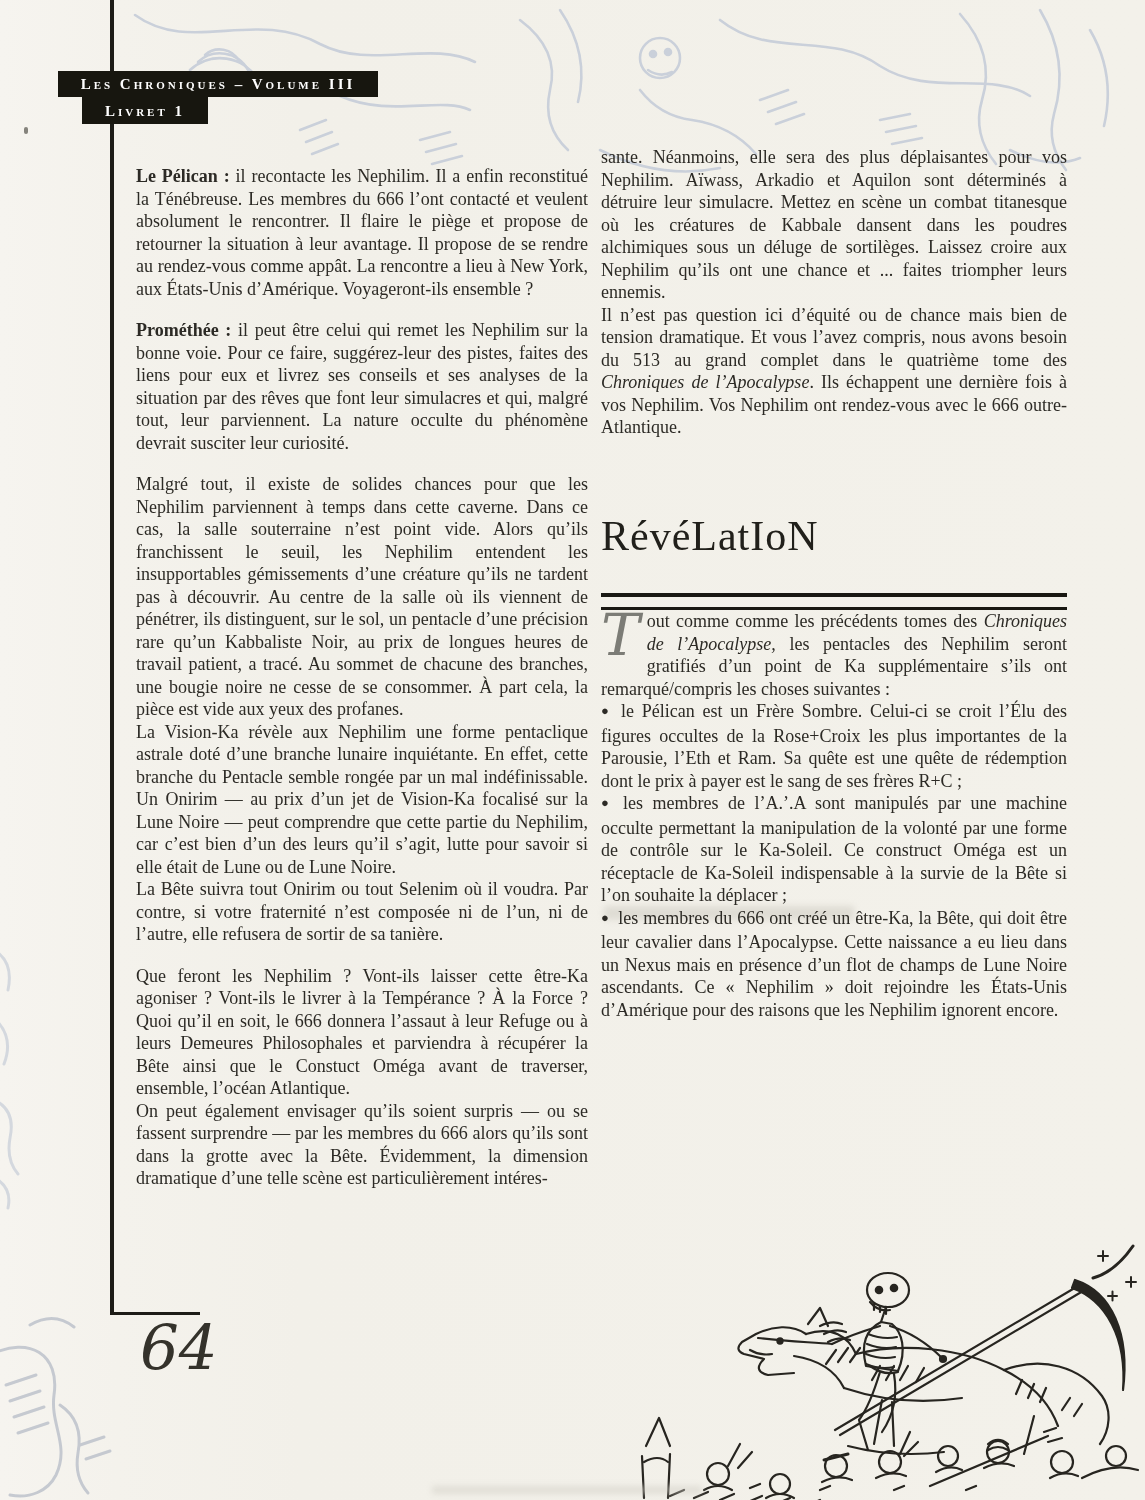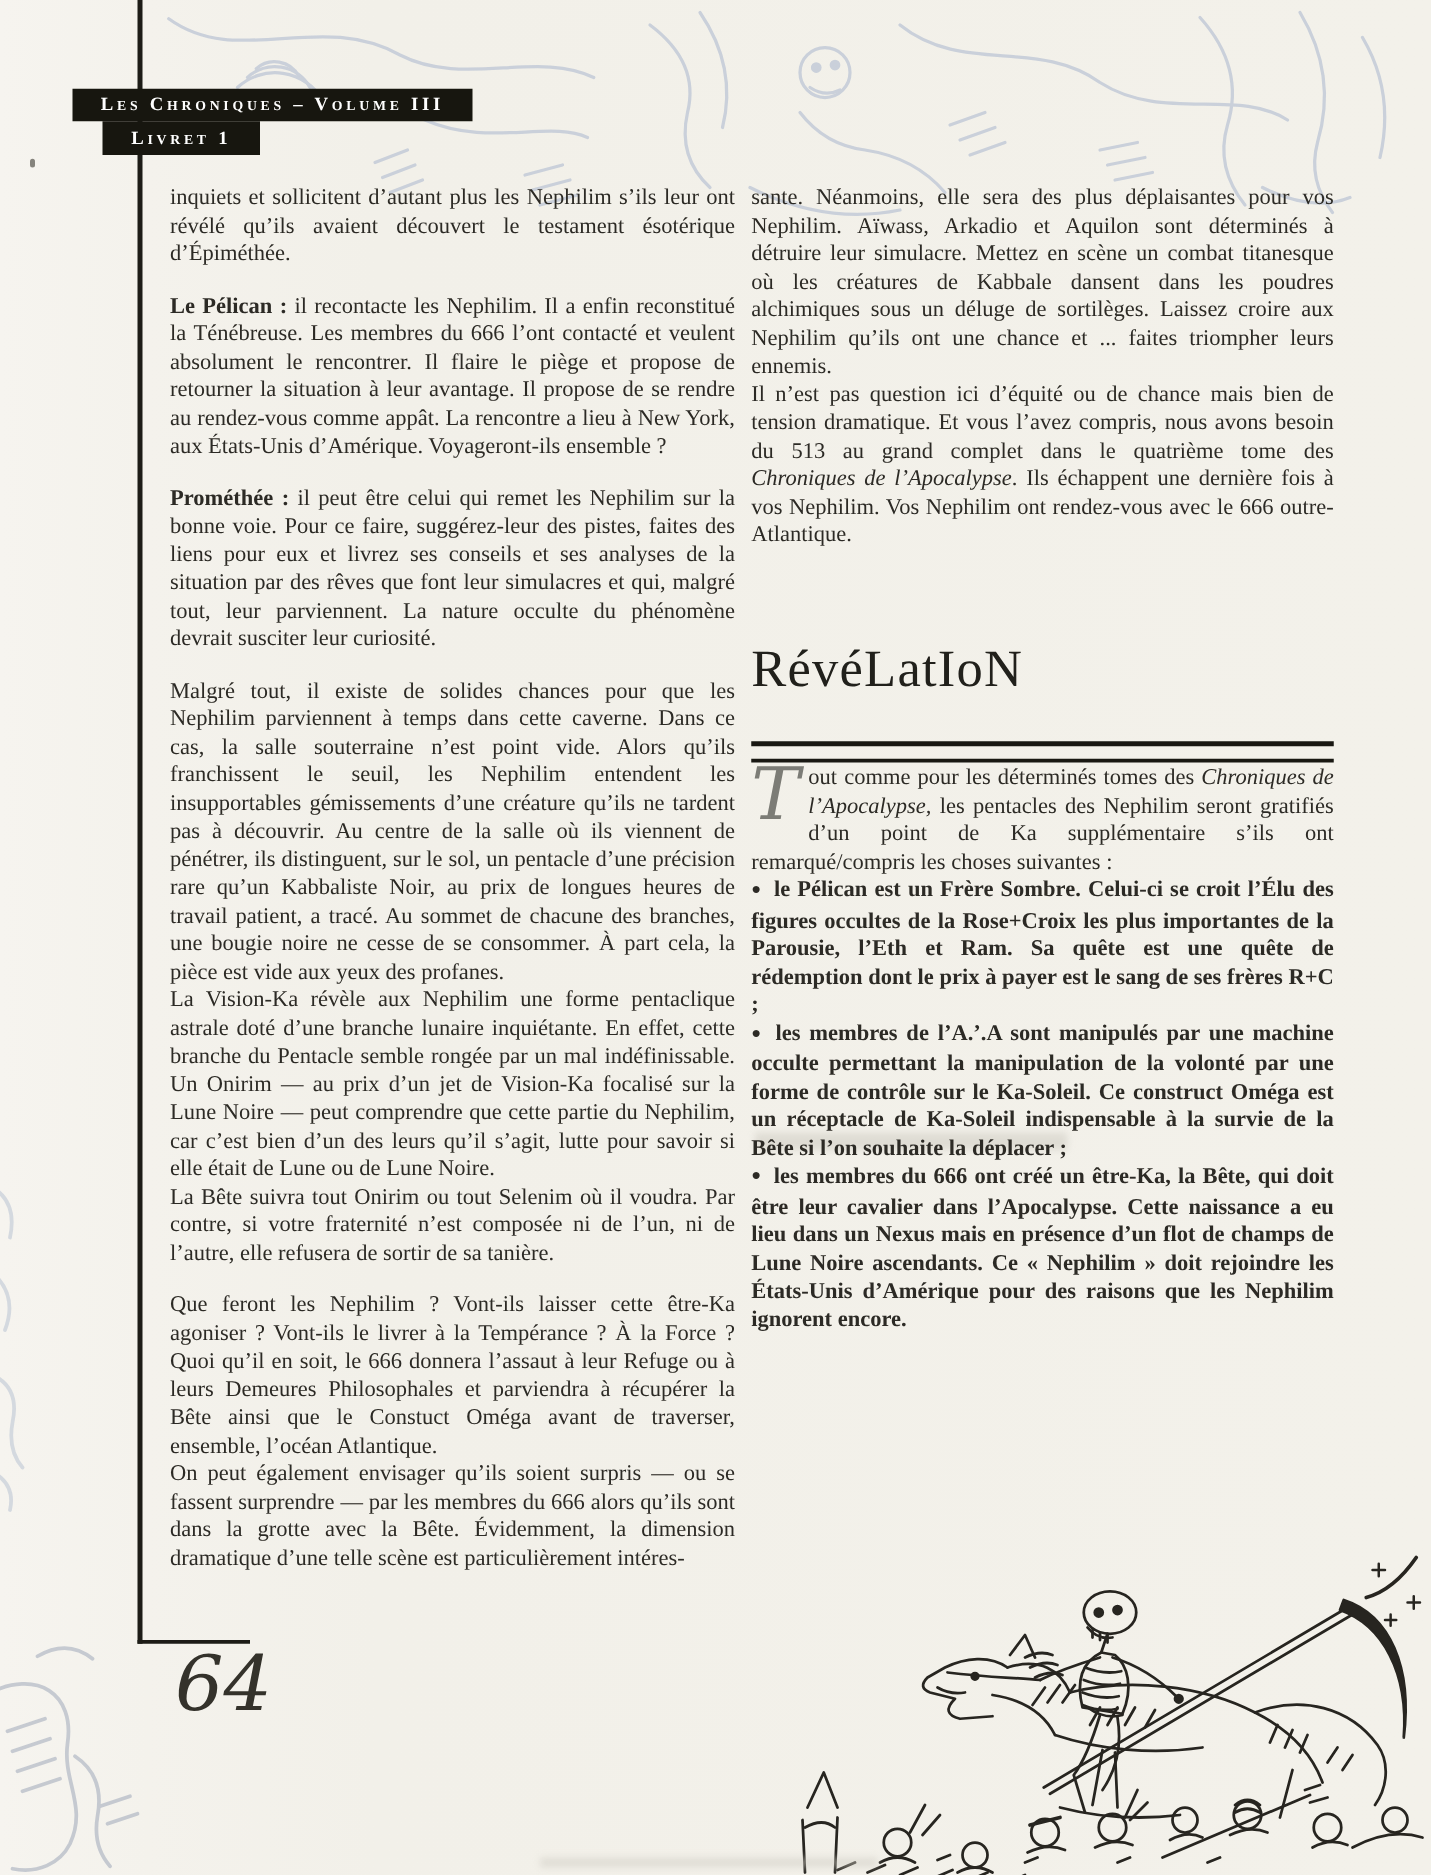--- a/index.html
+++ b/index.html
@@ -33,21 +33,21 @@
   }
   .dbl-rule{
     margin-top:8px;height:10px;
     border-top:4px solid #191812;border-bottom:3px solid #191812;
   }
   .intro{margin-top:16px;}
   .dropcap{
     float:left;font-family:"DejaVu Serif",serif;font-style:italic;
     font-size:58px;line-height:44px;color:#7c7c76;margin:3px 7px 0 0;
   }
-  .bullet{margin-top:20px;font-weight:bold;}
+  .bullet{margin-top:20px;}
   .dot{font-size:13px;margin-right:9px;position:relative;top:-2px;}
   .em{font-style:italic;margin-top:12px;}
   .pgnum{
     position:absolute;z-index:3;left:140px;top:1312px;
     font-family:"DejaVu Serif",serif;font-style:italic;
     font-size:61px;color:#34322b;
   }
   .speck{position:absolute;z-index:2;left:24px;top:127px;width:4px;height:7px;
     background:#55534c;border-radius:2px;opacity:.7;}
   .smudge{position:absolute;z-index:2;background:#cfccc3;filter:blur(3px);}
@@ -111,39 +111,38 @@
   <div class="smudge smudge2"></div>
 
   <div class="bar bar1">
     <span>Les Chroniques – Volume III</span>
   </div>
   <div class="bar bar2">
     <span>Livret 1</span>
   </div>
 
   <div class="col col-left">
-    <p>inquiets et sollicitent d’autant plus les Nephilim s’ils leur ont révélé qu’ils avaient découvert le testament ésotérique d’Épiméthée.</p>
     <p class="sp"><span class="lead">Le Pélican :</span> <span>il recontacte les Nephilim. Il a enfin reconstitué la Ténébreuse. Les membres du 666 l’ont contacté et veulent absolument le rencontrer. Il flaire le piège et propose de retourner la situation à leur avantage. Il propose de se rendre au rendez-vous comme appât. La rencontre a lieu à New York, aux États-Unis d’Amérique. Voyageront-ils ensemble ?</span></p>
     <p class="sp"><span class="lead">Prométhée :</span> <span>il peut être celui qui remet les Nephilim sur la bonne voie. Pour ce faire, suggérez-leur des pistes, faites des liens pour eux et livrez ses conseils et ses analyses de la situation par des rêves que font leur simulacres et qui, malgré tout, leur parviennent. La nature occulte du phénomène devrait susciter leur curiosité.</span></p>
     <p class="sp">Malgré tout, il existe de solides chances pour que les Nephilim parviennent à temps dans cette caverne. Dans ce cas, la salle souterraine n’est point vide. Alors qu’ils franchissent le seuil, les Nephilim entendent les insupportables gémissements d’une créature qu’ils ne tardent pas à découvrir. Au centre de la salle où ils viennent de pénétrer, ils distinguent, sur le sol, un pentacle d’une précision rare qu’un Kabbaliste Noir, au prix de longues heures de travail patient, a tracé. Au sommet de chacune des branches, une bougie noire ne cesse de se consommer. À part cela, la pièce est vide aux yeux des profanes.</p>
     <p>La Vision-Ka révèle aux Nephilim une forme pentaclique astrale doté d’une branche lunaire inquiétante. En effet, cette branche du Pentacle semble rongée par un mal indéfinissable. Un Onirim — au prix d’un jet de Vision-Ka focalisé sur la Lune Noire — peut comprendre que cette partie du Nephilim, car c’est bien d’un des leurs qu’il s’agit, lutte pour savoir si elle était de Lune ou de Lune Noire.</p>
     <p>La Bête suivra tout Onirim ou tout Selenim où il voudra. Par contre, si votre fraternité n’est composée ni de l’un, ni de l’autre, elle refusera de sortir de sa tanière.</p>
     <p class="sp">Que feront les Nephilim ? Vont-ils laisser cette être-Ka agoniser ? Vont-ils le livrer à la Tempérance ? À la Force ? Quoi qu’il en soit, le 666 donnera l’assaut à leur Refuge ou à leurs Demeures Philosophales et parviendra à récupérer la Bête ainsi que le Constuct Oméga avant de traverser, ensemble, l’océan Atlantique.</p>
     <p>On peut également envisager qu’ils soient surpris — ou se fassent surprendre — par les membres du 666 alors qu’ils sont dans la grotte avec la Bête. Évidemment, la dimension dramatique d’une telle scène est particulièrement intéres-</p>
   </div>
 
   <div class="col col-right">
     <p>sante. Néanmoins, elle sera des plus déplaisantes pour vos Nephilim. Aïwass, Arkadio et Aquilon sont déterminés à détruire leur simulacre. Mettez en scène un combat titanesque où les créatures de Kabbale dansent dans les poudres alchimiques sous un déluge de sortilèges. Laissez croire aux Nephilim qu’ils ont une chance et ... faites triompher leurs ennemis.</p>
     <p><span>Il n’est pas question ici d’équité ou de chance mais bien de tension dramatique. Et vous l’avez compris, nous avons besoin du 513 au grand complet dans le quatrième tome des </span><span class="em">Chroniques de l’Apocalypse</span><span>. Ils échappent une dernière fois à vos Nephilim. Vos Nephilim ont rendez-vous avec le 666 outre-Atlantique.</span></p>
 
     <h2 class="rev-title">RévéLatIoN</h2>
     <div class="dbl-rule"></div>
 
     <p class="intro">
-      <span class="dropcap">T</span><span>out comme pour les déterminés tomes des </span><span class="em">Chroniques de l’Apocalypse,</span><span> les pentacles des Nephilim seront gratifiés d’un point de Ka supplémentaire s’ils ont remarqué/compris les choses suivantes :</span>
+      <span class="dropcap">T</span><span>out comme comme les précédents tomes des </span><span class="em">Chroniques de l’Apocalypse,</span><span> les pentacles des Nephilim seront gratifiés d’un point de Ka supplémentaire s’ils ont remarqué/compris les choses suivantes :</span>
     </p>
 
     <p class="bullet"><span class="dot">●</span><span>le Pélican est un Frère Sombre. Celui-ci se croit l’Élu des figures occultes de la Rose+Croix les plus importantes de la Parousie, l’Eth et Ram. Sa quête est une quête de rédemption dont le prix à payer est le sang de ses frères R+C ;</span></p>
     <p class="bullet"><span class="dot">●</span><span>les membres de l’A.’.A sont manipulés par une machine occulte permettant la manipulation de la volonté par une forme de contrôle sur le Ka-Soleil. Ce construct Oméga est un réceptacle de Ka-Soleil indispensable à la survie de la Bête si l’on souhaite la déplacer ;</span></p>
     <p class="bullet"><span class="dot">●</span><span>les membres du 666 ont créé un être-Ka, la Bête, qui doit être leur cavalier dans l’Apocalypse. Cette naissance a eu lieu dans un Nexus mais en présence d’un flot de champs de Lune Noire ascendants. Ce « Nephilim » doit rejoindre les États-Unis d’Amérique pour des raisons que les Nephilim ignorent encore.</span></p>
   </div>
 
   <div class="pgnum">64</div>
 
   <svg class="bg-art" style="left:630px;top:1238px;" width="515" height="262" viewBox="0 0 515 262">

